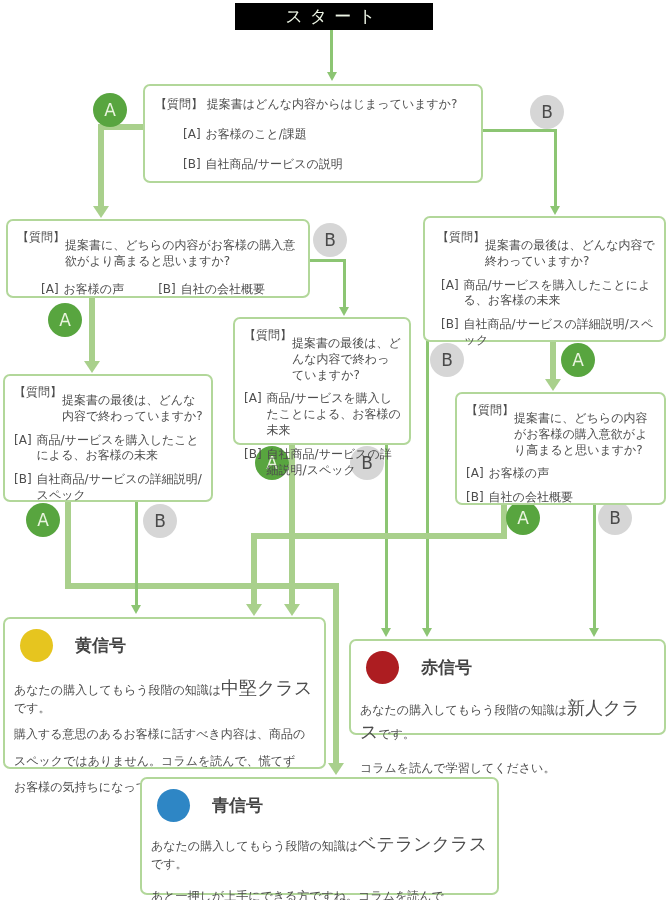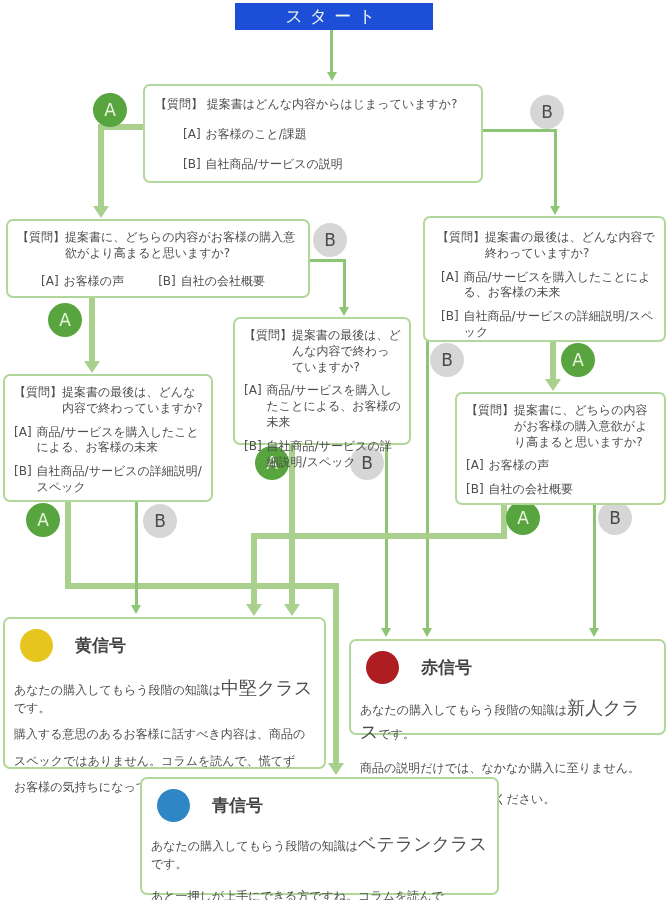--- a/index.html
+++ b/index.html
@@ -1,20 +1,20 @@
 <!DOCTYPE html>
 <html><head>
 <meta charset="utf-8">
 <style>
   html,body{margin:0;padding:0;background:#fff;}
   .canvas{position:relative;width:670px;height:900px;background:#fff;overflow:hidden;
           font-family:"DejaVu Sans",sans-serif;}
 
   
-  .start{position:absolute;left:235px;top:3px;width:198px;height:27px;background:#1d4ed8;
+  .start{position:absolute;left:235px;top:3px;width:198px;height:27px;background:#000000;
          color:#eef6e6;display:flex;align-items:center;justify-content:center;
          font-size:17px;letter-spacing:7px;}
 
   
   .seg{position:absolute;}
   .seg.thick{background:#a9d08c;}
   .seg.thin{background:#8cc573;}
   .arr{position:absolute;width:0;height:0;}
   .arr.thick{border-left:8px solid transparent;border-right:8px solid transparent;border-top:12px solid #a9d08c;}
   .arr.thin{border-left:5px solid transparent;border-right:5px solid transparent;border-top:9px solid #8cc573;}
@@ -23,21 +23,21 @@
   .badge{position:absolute;width:34px;height:34px;border-radius:50%;display:flex;
          align-items:center;justify-content:center;font-size:17px;}
   .badge.green{background:#58a53f;color:#e9f4de;}
   .badge.gray{background:#d6d6d6;color:#4a4a4a;}
 
   
   .qbox{position:absolute;background:#fff;border:2px solid #b2d79a;border-radius:7px;
         box-sizing:border-box;color:#4d4d4d;font-size:12px;line-height:1.32;padding:9px 8px 8px 9px;}
   .qrow{display:flex;}
   .qlabel{flex:0 0 auto;white-space:nowrap;}
-  .qtitle{flex:1 1 auto;}
+  .qtitle{flex:1 1 auto;margin-top:8px;}
   .opt{display:flex;gap:5px;margin-top:8px;}
   .marker{flex:0 0 auto;}
   .q1 .qrow{white-space:nowrap;display:block;}
   .q1 .opts{margin-left:28px;}
   .q1 .opt{margin-top:14px;}
   .q2l .opts{display:flex;gap:34px;margin-left:24px;margin-top:12px;}
   .q2l .opt{margin-top:0;}
   .ind .opt{margin-left:4px;}
 
   
@@ -228,21 +228,20 @@
     </div>
   </div>
 
   <div class="rbox red-box" style="left:349px;top:639px;width:317px;height:96px;">
     <div class="rhead">
       <div class="rdot red"></div>
       <div class="rtitle">赤信号</div>
     </div>
     <div class="rbody">
       <div class="rline" style="margin-top:8px;"><span>あなたの購入してもらう段階の知識は</span><span class="classbig">新人クラス</span><span>です。</span></div>
-      <div class="rline">商品の説明だけでは、なかなか購入に至りません。</div>
       <div class="rline">コラムを読んで学習してください。</div>
     </div>
   </div>
 
   <div class="rbox blue-box" style="left:140px;top:777px;width:359px;height:118px;">
     <div class="rhead">
       <div class="rdot blue"></div>
       <div class="rtitle">青信号</div>
     </div>
     <div class="rbody">

